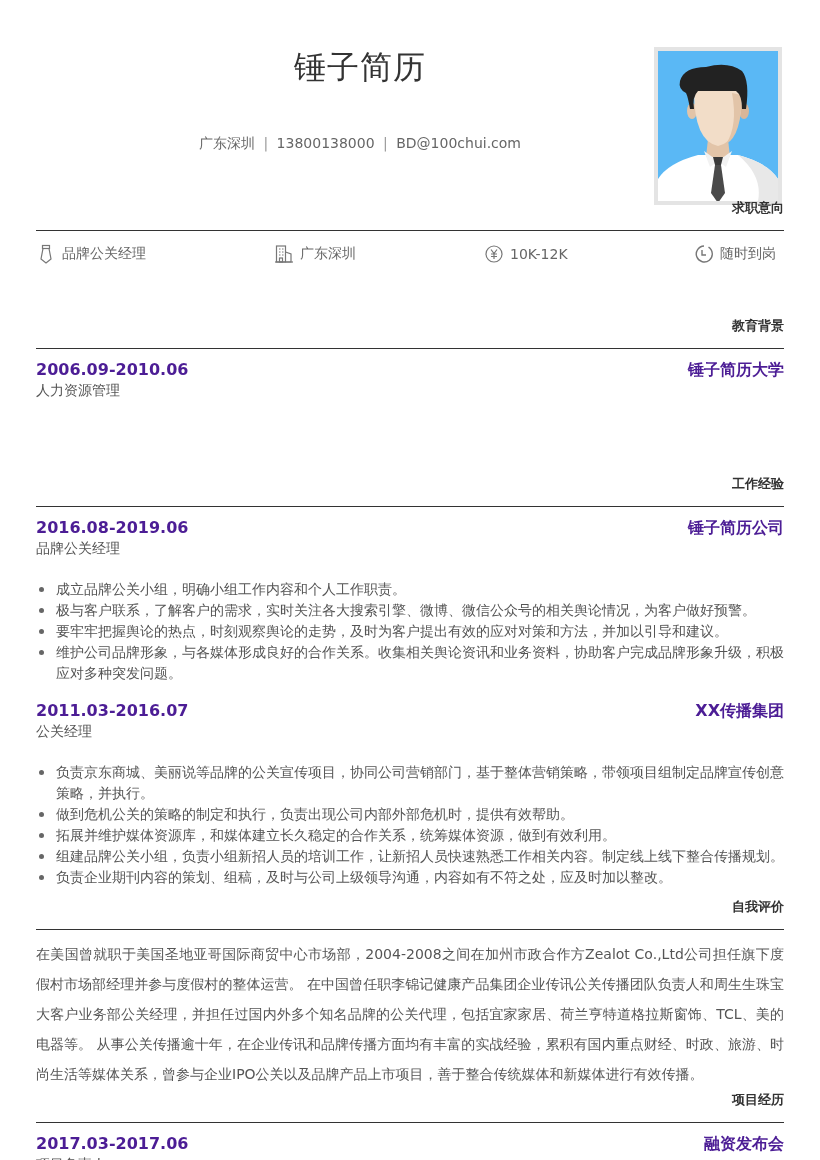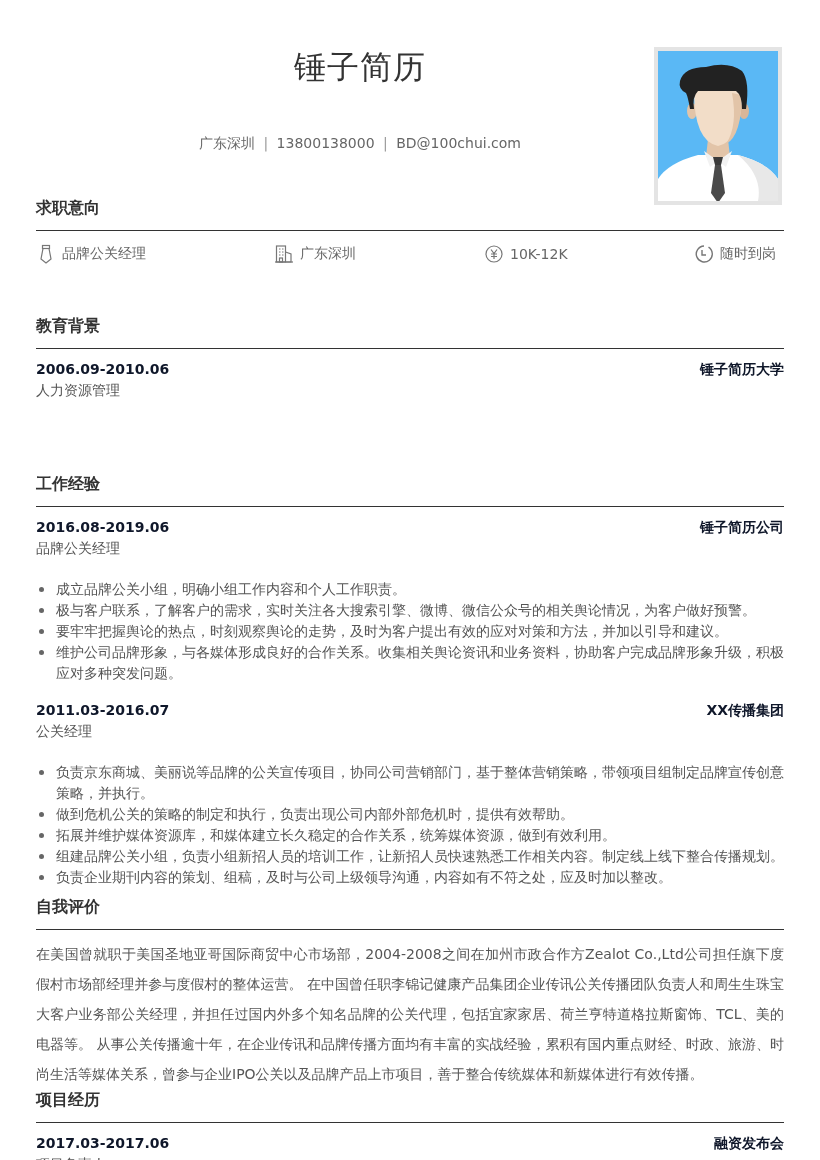--- a/index.html
+++ b/index.html
@@ -9,28 +9,28 @@
   .header { position: absolute; left: 0; top: 0; width: 820px; height: 190px; }
   .name { position: absolute; left: 0; width: 720px; top: 46px; text-align: center; font-size: 32px; color: #333333; font-weight: normal; letter-spacing: 1px; }
   .motto { position: absolute; left: 0; width: 720px; top: 106px; text-align: center; font-size: 14px; color: #666666; }
   .contact { position: absolute; left: 0; width: 720px; top: 135px; text-align: center; font-size: 14px; color: #666666; }
   .contact .sep { color: #999999; margin: 0 4px; }
 
   .photo { position: absolute; left: 654px; top: 47px; width: 128px; height: 158px; border: 4px solid #e4e4e4; background: #5ab8f5; overflow: hidden; }
   .photo svg { display: block; }
 
   .section { position: absolute; left: 36px; width: 748px; }
-  .section-title { font-size: 16px; font-weight: bold; color: #333333; height: 32px; line-height: 32px; }
+  .section-title { font-size: 13px; font-weight: bold; color: #333333; height: 32px; line-height: 32px; text-align: right; }
   .section-rule { height: 1px; background: #333333; margin-top: 6px; }
 
   .intent-row { position: absolute; top: 242px; left: 36px; width: 748px; height: 24px; font-size: 14px; color: #666666; }
   .intent-item { position: absolute; top: 0; display: flex; align-items: center; height: 24px; }
   .intent-item svg { margin-right: 6px; }
 
-  .entry-head { display: flex; justify-content: space-between; font-size: 14px; font-weight: bold; color: #0f172a; height: 21px; line-height: 21px; }
+  .entry-head { display: flex; justify-content: space-between; font-size: 16px; font-weight: bold; color: #4c1d95; height: 21px; line-height: 21px; }
   .entry-sub { font-size: 14px; color: #555555; height: 21px; line-height: 21px; }
   ul.bullets { list-style: none; margin-top: 20px; }
   ul.bullets li { position: relative; padding-left: 20px; font-size: 14px; line-height: 21px; color: #555555; }
   ul.bullets li::before { content: ""; position: absolute; left: 3px; top: 8px; width: 5px; height: 5px; border-radius: 50%; background: #666666; }
   .para { font-size: 14px; line-height: 30px; color: #555555; text-align: justify; }
 </style>
 </head>
 <body>
 
 <div class="header">

